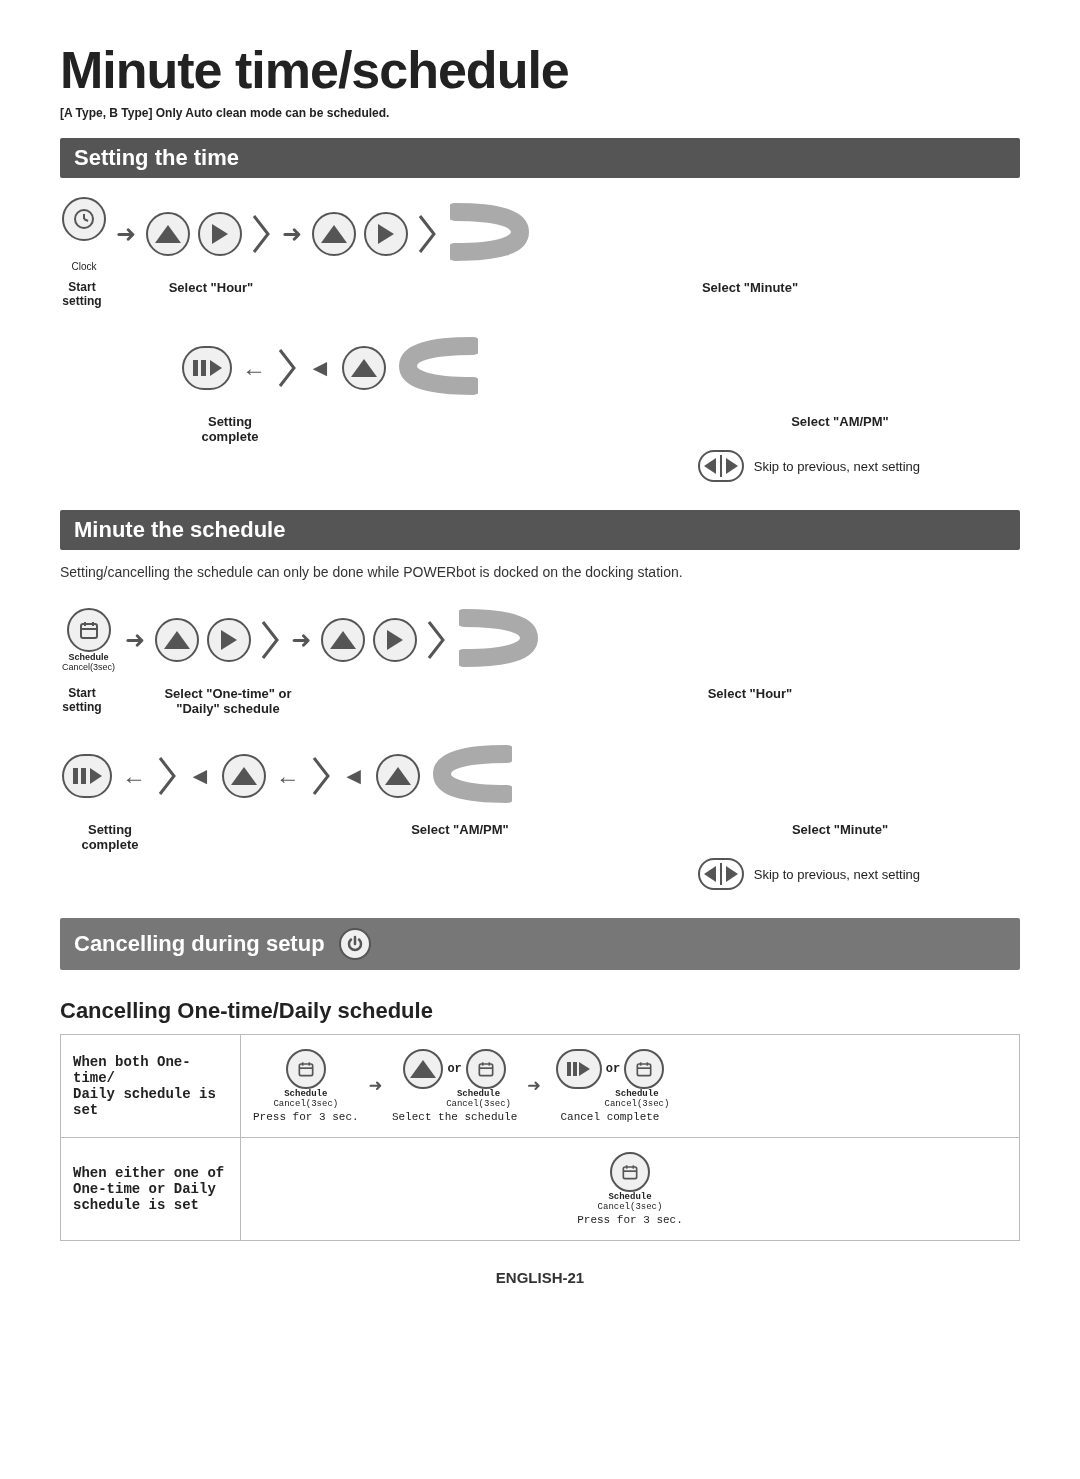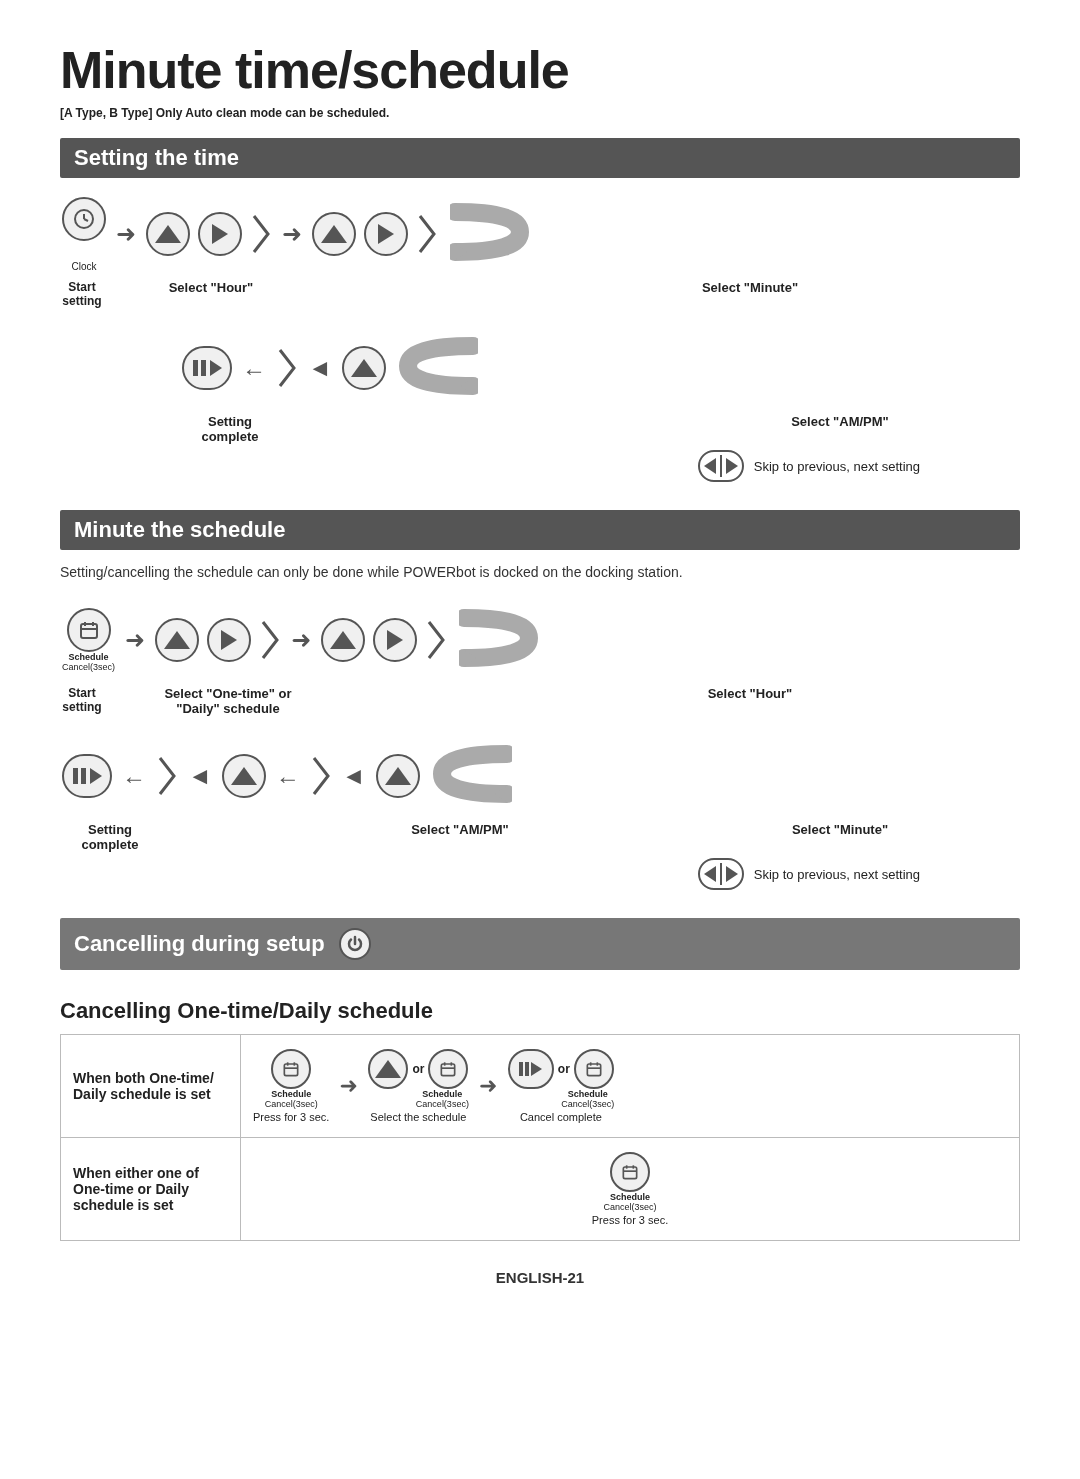--- a/index.html
+++ b/index.html
@@ -124,20 +124,21 @@
       gap: 4px;
       background: #fff;
     }
     .divider { width: 2px; height: 22px; background: #555; }
     
     .cancel-table {
       width: 100%;
       border-collapse: collapse;
       border: 1.5px solid #bbb;
       margin-top: 10px;
+      font-family: Liberation Mono, monospace;
     }
     .cancel-table td {
       border: 1.5px solid #bbb;
       padding: 14px 12px;
       vertical-align: middle;
     }
     .cancel-table td.label-cell {
       width: 180px;
       font-size: 14px;
       font-weight: 700;

